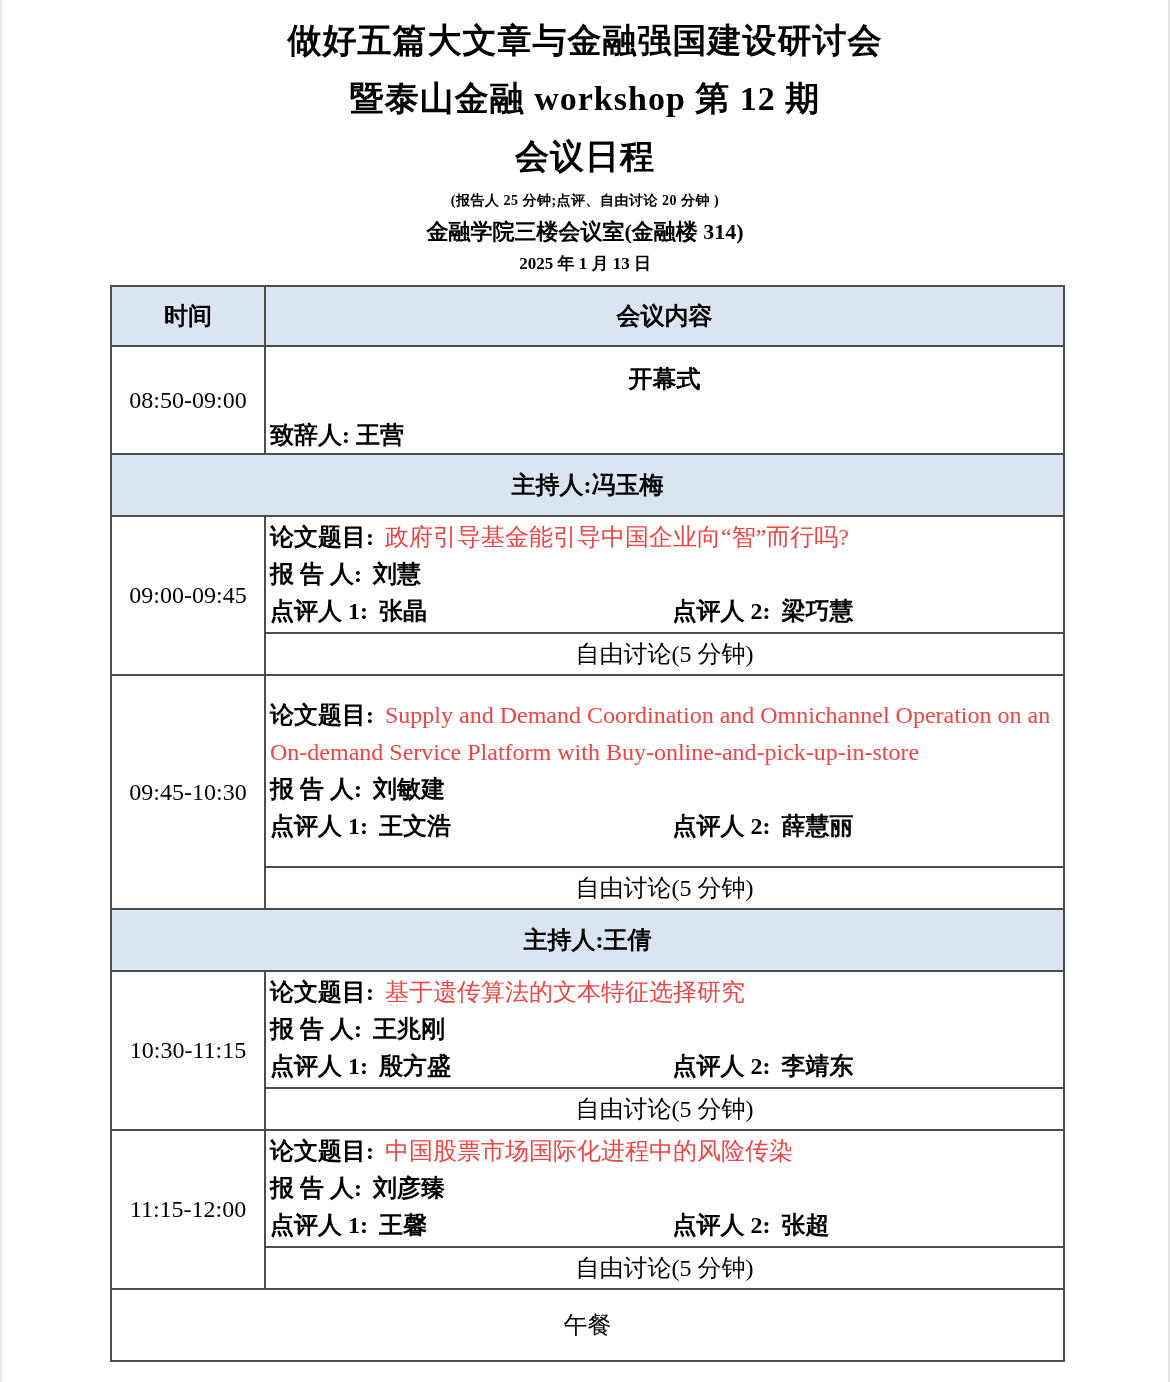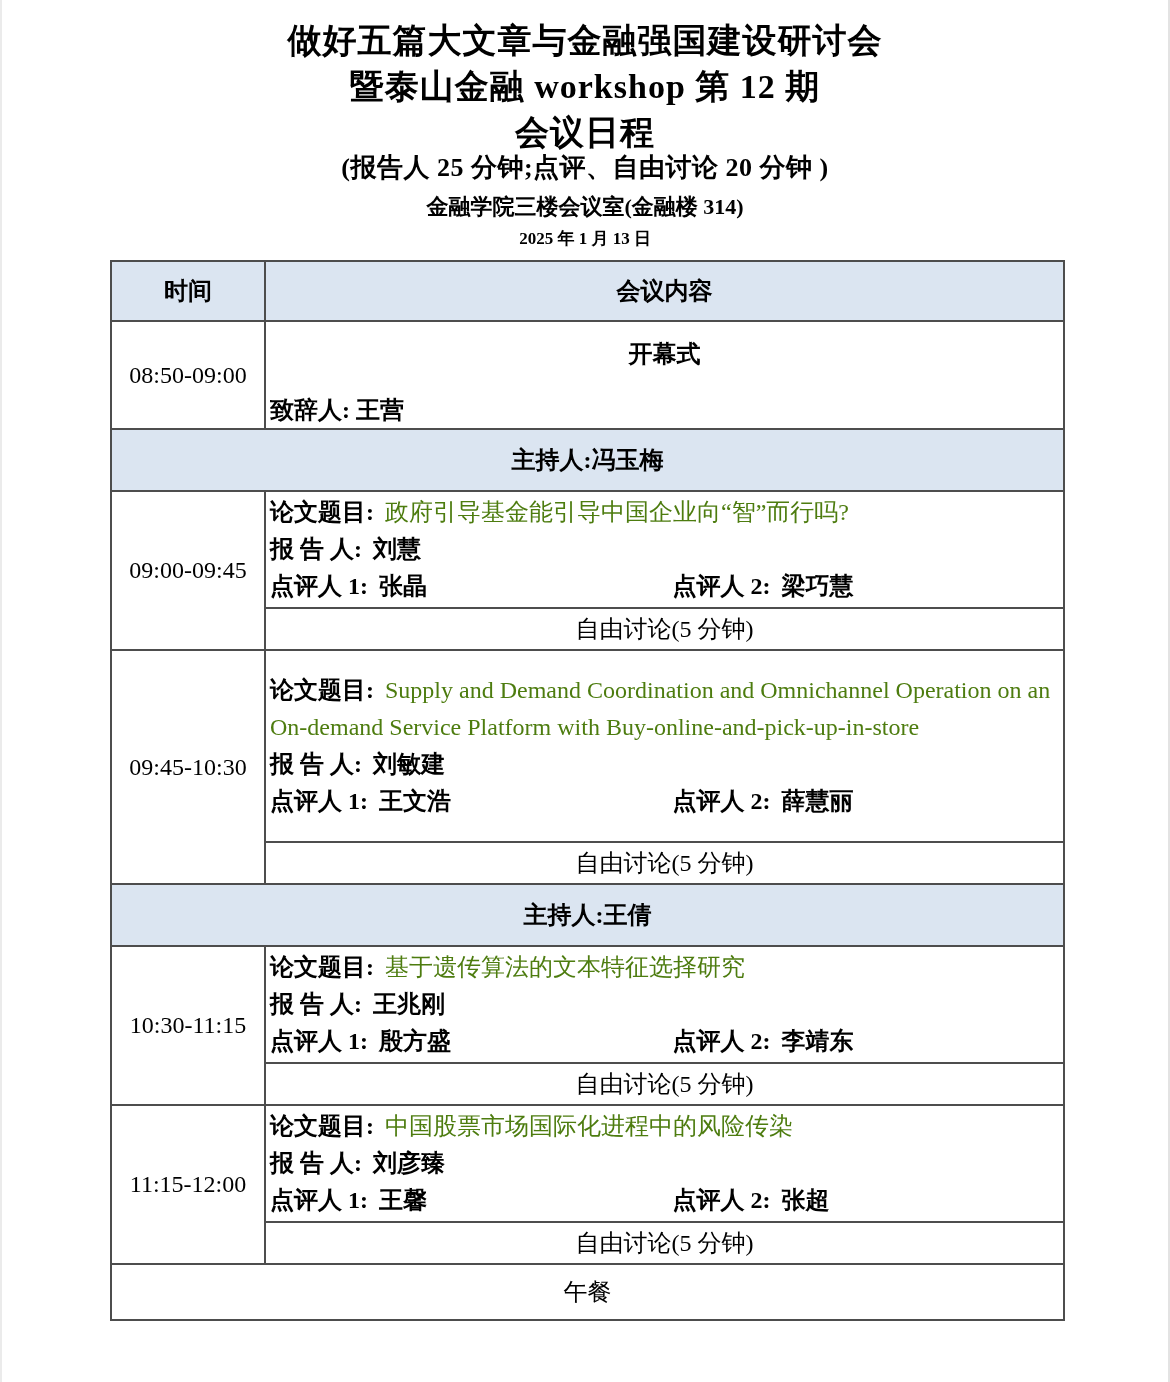--- a/index.html
+++ b/index.html
@@ -20,24 +20,25 @@
   }
   .title-block { padding-top:24px; text-align:center; }
   .title-line {
     font-size:34px;
     font-weight:bold;
     line-height:1.0;
     margin:0;
     padding:0;
     letter-spacing:1px;
   }
-  .title-line + .title-line { margin-top:12px; }
+  .title-line + .title-line { margin-top:24px; }
   .note-line {
-    font-size:26px;
-    font-weight:bold;
+    font-size:14px;
+    font-weight:bold;
+    margin-top:18px;
     letter-spacing:0.5px;
   }
   .venue-line {
     font-size:22px;
     font-weight:bold;
     margin-top:7px;
   }
   .date-line {
     font-size:17px;
     font-weight:bold;
@@ -87,33 +88,33 @@
   }
   .open-greeter {
     text-align:left;
     font-weight:bold;
     margin-top:24px;
   }
   td.session-cell { padding:4px 6px; vertical-align:top; }
   .s-line { line-height:37px; }
   .lbl { font-weight:bold; padding-right:11px; }
   .val-bold { font-weight:bold; }
-  .val-normal { font-weight:normal; color:#4d7c0f; }
+  .val-normal { font-weight:normal; color:#ef4444; }
   .rev-row { display:flex; line-height:37px; }
   .rev-left { width:51%; }
   .rev-right { flex:1; }
   td.discussion-cell {
     text-align:center;
     font-weight:normal;
     height:42px;
   }
   td.lunch-cell {
     text-align:center;
     font-weight:normal;
-    height:56px;
+    height:72px;
   }
   .sess2 { height:192px;border-radius:6px; }
   .sess1 { height:110px; }
   .sess3 { height:116px; }
   .sess4 { height:112px; }
 </style>
 </head>
 <body>
 
 <div class="page">

